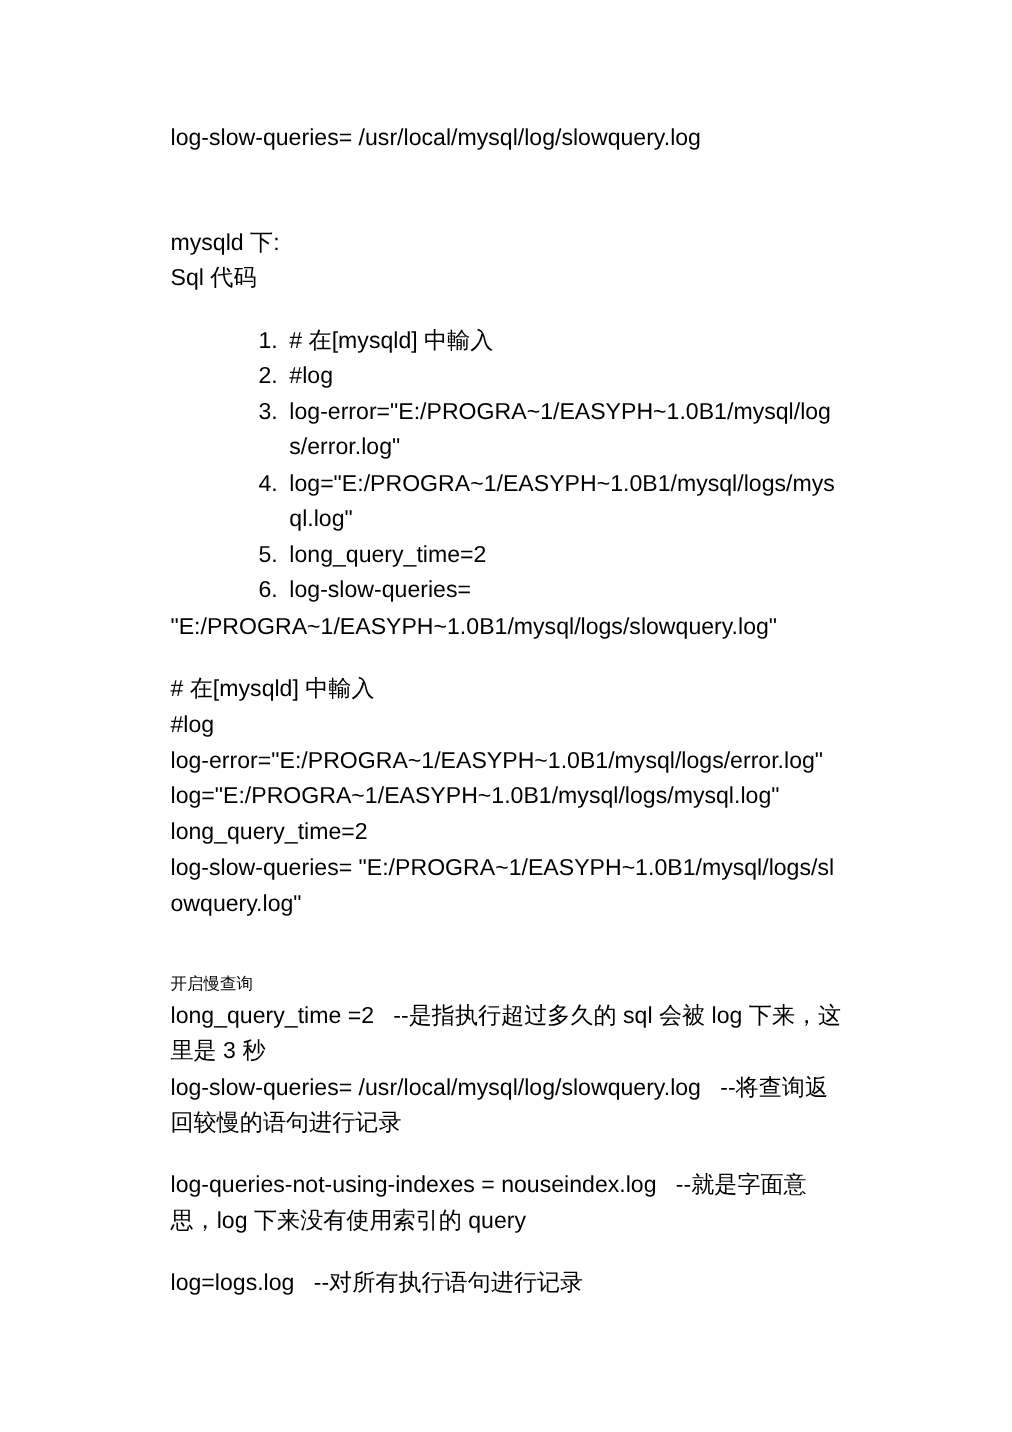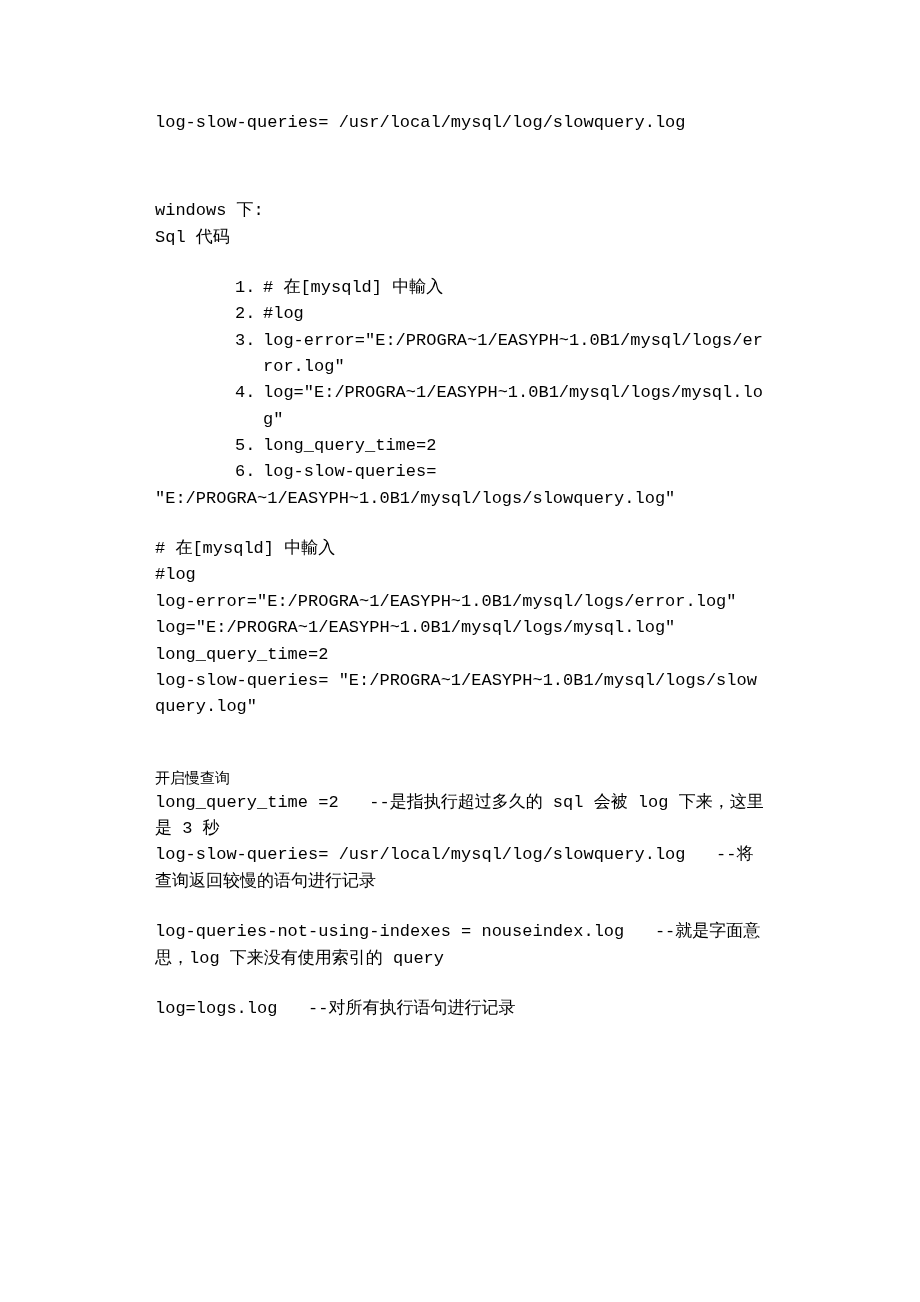--- a/index.html
+++ b/index.html
@@ -10,22 +10,22 @@
   }
   body {
     padding: 110px 155px 60px 155px;
     box-sizing: border-box;
     font-family: "SimSun", "NSimSun", "Songti SC", serif;
     font-size: 15px;
     color: #000;
     line-height: 1.55;
   }
   .mono {
-    font-family: Liberation Mono, monospace;
-    font-size: 17px;
+    font-family: Liberation Sans, sans-serif;
+    font-size: 21px;
     letter-spacing: 0;
   }
   .para {
     margin: 0;
     white-space: pre-wrap;
     word-break: break-all;
   }
   .gap-sm { height: 24px; }
   .gap-md { height: 46px; }
   .gap-lg { height: 62px; }
@@ -53,21 +53,21 @@
     word-break: break-all;
   }
 </style>
 </head>
 <body>
 
 <p class="para mono">log-slow-queries= /usr/local/mysql/log/slowquery.log</p>
 
 <div class="gap-lg"></div>
 
-<p class="para"><span class="mono">windows 下:</span></p>
+<p class="para"><span class="mono">mysqld 下:</span></p>
 <p class="para"><span class="mono">Sql 代码</span></p>
 
 <div class="gap-sm"></div>
 
 <ol class="code-list mono">
   <li># 在[mysqld] 中輸入</li>
   <li>#log</li>
   <li>log-error="E:/PROGRA~1/EASYPH~1.0B1/mysql/logs/error.log"</li>
   <li>log="E:/PROGRA~1/EASYPH~1.0B1/mysql/logs/mysql.log"</li>
   <li>long_query_time=2</li>

